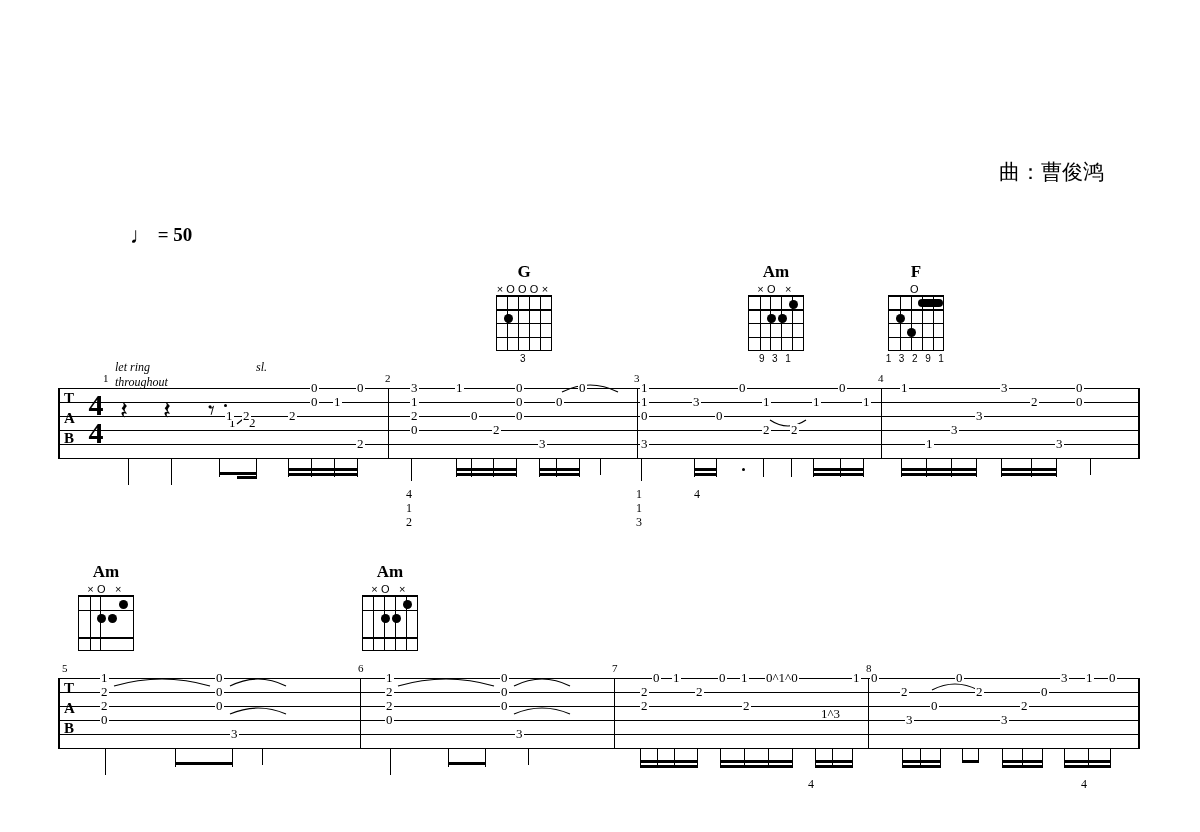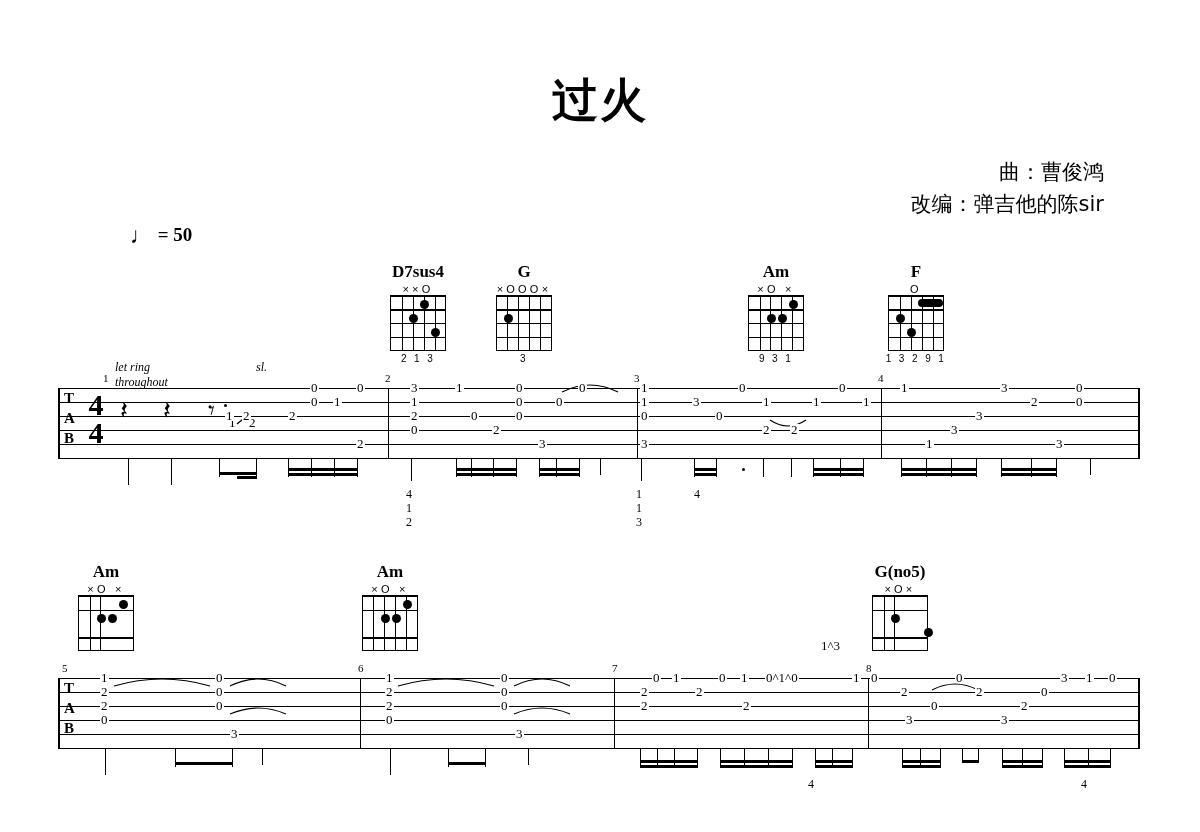--- a/index.html
+++ b/index.html
@@ -95,39 +95,27 @@
   .barline{position:absolute;width:1.4px;background:#000;}
   .slur{position:absolute;}
   .dotsmall{position:absolute;width:3px;height:3px;border-radius:50%;background:#000;}
   .undernum{position:absolute;font-size:12px;font-family:"Liberation Serif",serif;line-height:12px;text-align:center;}
 </style>
 </head>
 <body>
 
 <div class="sheet">
 
-  <div class="title">过火</div>
   <div class="credit1">曲：曹俊鸿</div>
-  <div class="credit2">改编：弹吉他的陈sir</div>
 
   <div class="tempo">
     <span class="note">♩</span>
     <span>= 50</span>
   </div>
 
-  <div class="chordbox" style="left:380px;top:262px;">
-    <div class="cname">D7sus4</div>
-    <div class="marks">××O</div>
-    <div class="grid">
-      <div class="dot" style="left:29px;top:3px;"></div>
-      <div class="dot" style="left:18px;top:17px;"></div>
-      <div class="dot" style="left:40px;top:31px;"></div>
-    </div>
-    <div class="fingers">2 1 3</div>
-  </div>
 
   <div class="chordbox" style="left:486px;top:262px;">
     <div class="cname">G</div>
     <div class="marks">×OOO×</div>
     <div class="grid">
       <div class="dot" style="left:7px;top:17px;"></div>
     </div>
     <div class="fingers">3</div>
   </div>
 
@@ -325,29 +313,20 @@
     <div class="marks">×O    ×</div>
     <div class="grid">
       <div class="dot" style="left:18px;top:17px;"></div>
       <div class="dot" style="left:29px;top:17px;"></div>
       <div class="dot" style="left:40px;top:3px;"></div>
     </div>
     <div class="fingers"></div>
   </div>
 
 
-  <div class="chordbox" style="left:862px;top:562px;">
-    <div class="cname">G(no5)</div>
-    <div class="marks">×O×</div>
-    <div class="grid">
-      <div class="dot" style="left:18px;top:17px;"></div>
-      <div class="dot" style="left:51px;top:31px;"></div>
-    </div>
-    <div class="fingers"></div>
-  </div>
 
   <div class="system" style="left:0;top:0;">
     <div class="sline" style="left:58px;top:678px;width:1082px;"></div>
     <div class="sline" style="left:58px;top:692px;width:1082px;"></div>
     <div class="sline" style="left:58px;top:706px;width:1082px;"></div>
     <div class="sline" style="left:58px;top:720px;width:1082px;"></div>
     <div class="sline" style="left:58px;top:734px;width:1082px;"></div>
     <div class="sline" style="left:58px;top:748px;width:1082px;"></div>
     <div class="leftbar" style="left:58px;top:678px;height:71px;"></div>
     <div class="rightbar" style="left:1138px;top:678px;height:71px;"></div>
@@ -454,21 +433,21 @@
         <div class="num" style="left: 515px; top: 728px;">3</div>
         <div class="num" style="left: 640px; top: 686px;">2</div>
         <div class="num" style="left: 640px; top: 700px;">2</div>
         <div class="num" style="left: 652px; top: 672px;">0</div>
         <div class="num" style="left: 672px; top: 672px;">1</div>
         <div class="num" style="left: 695px; top: 686px;">2</div>
         <div class="num" style="left: 718px; top: 672px;">0</div>
         <div class="num" style="left: 740px; top: 672px;">1</div>
         <div class="num" style="left: 742px; top: 700px;">2</div>
         <div class="num" style="left: 765px; top: 672px;">0^1^0</div>
-        <div class="num" style="left: 820px; top: 640px;">1^3</div>
+        <div class="num" style="left: 820px; top: 708px;">1^3</div>
         <div class="num" style="left: 852px; top: 672px;">1</div>
         <div class="num" style="left: 870px; top: 672px;">0</div>
         <div class="num" style="left: 900px; top: 686px;">2</div>
         <div class="num" style="left: 905px; top: 714px;">3</div>
         <div class="num" style="left: 930px; top: 700px;">0</div>
         <div class="num" style="left: 955px; top: 672px;">0</div>
         <div class="num" style="left: 975px; top: 686px;">2</div>
         <div class="num" style="left: 1000px; top: 714px;">3</div>
         <div class="num" style="left: 1020px; top: 700px;">2</div>
         <div class="num" style="left: 1040px; top: 686px;">0</div>

